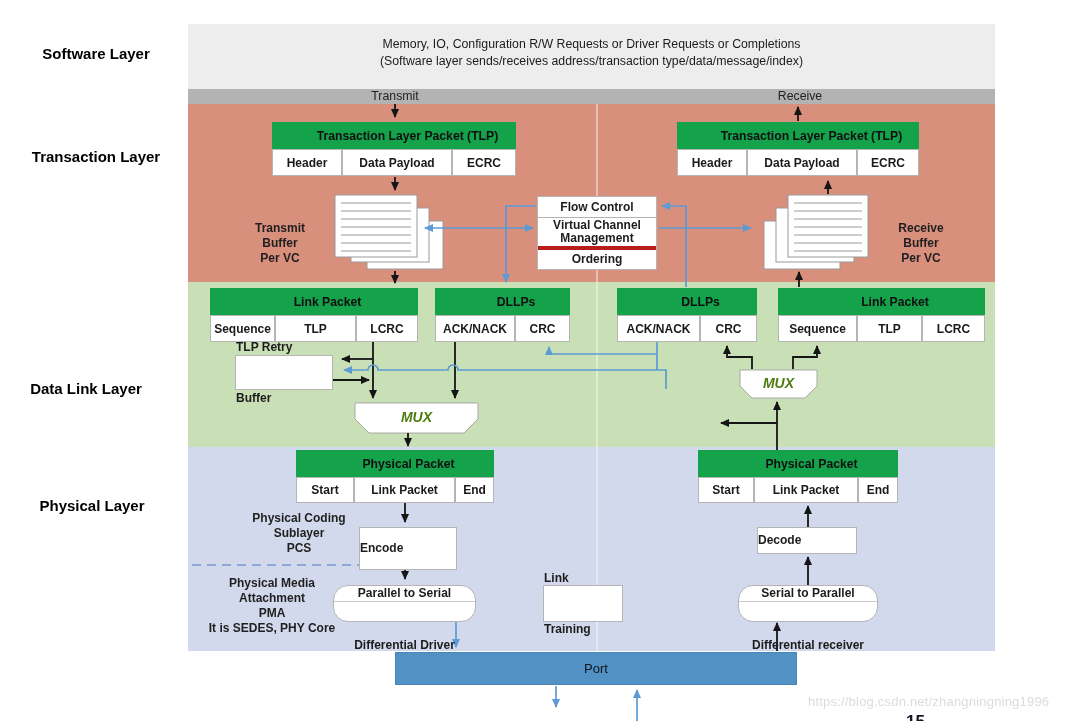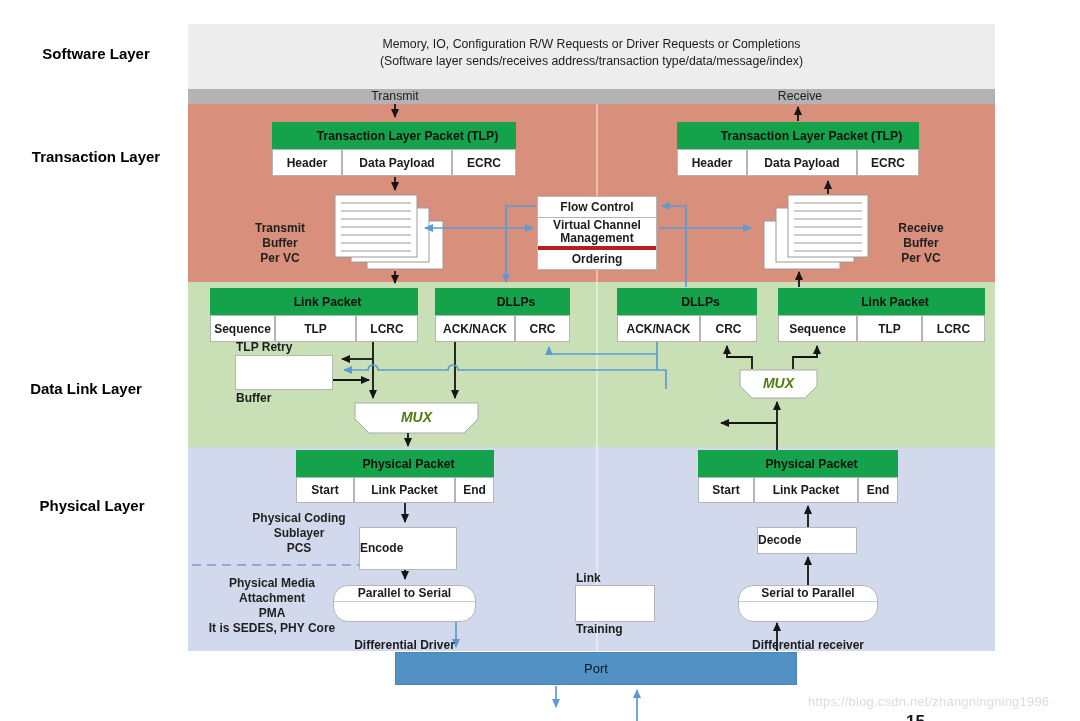--- a/index.html
+++ b/index.html
@@ -254,21 +254,21 @@
     <span class="ln">Attachment</span>
     <span class="ln">PMA</span>
     <span class="ln">It is SEDES, PHY Core</span>
   </div>
 
   <div class="wbox dualbox" style="left:333px;top:585px;width:143px;height:37px;">
     <div class="drow">Parallel to Serial</div>
     <div class="drow">Differential Driver</div>
   </div>
 
-  <div class="wbox" style="left:575px;top:585px;width:80px;height:37px;">
+  <div class="wbox" style="left:543px;top:585px;width:80px;height:37px;">
     <span class="ln">Link</span>
     <span class="ln">Training</span>
   </div>
 
   <div class="wbox dualbox" style="left:738px;top:585px;width:140px;height:37px;">
     <div class="drow">Serial to Parallel</div>
     <div class="drow">Differential receiver</div>
   </div>
 
   <div id="port">Port</div>

